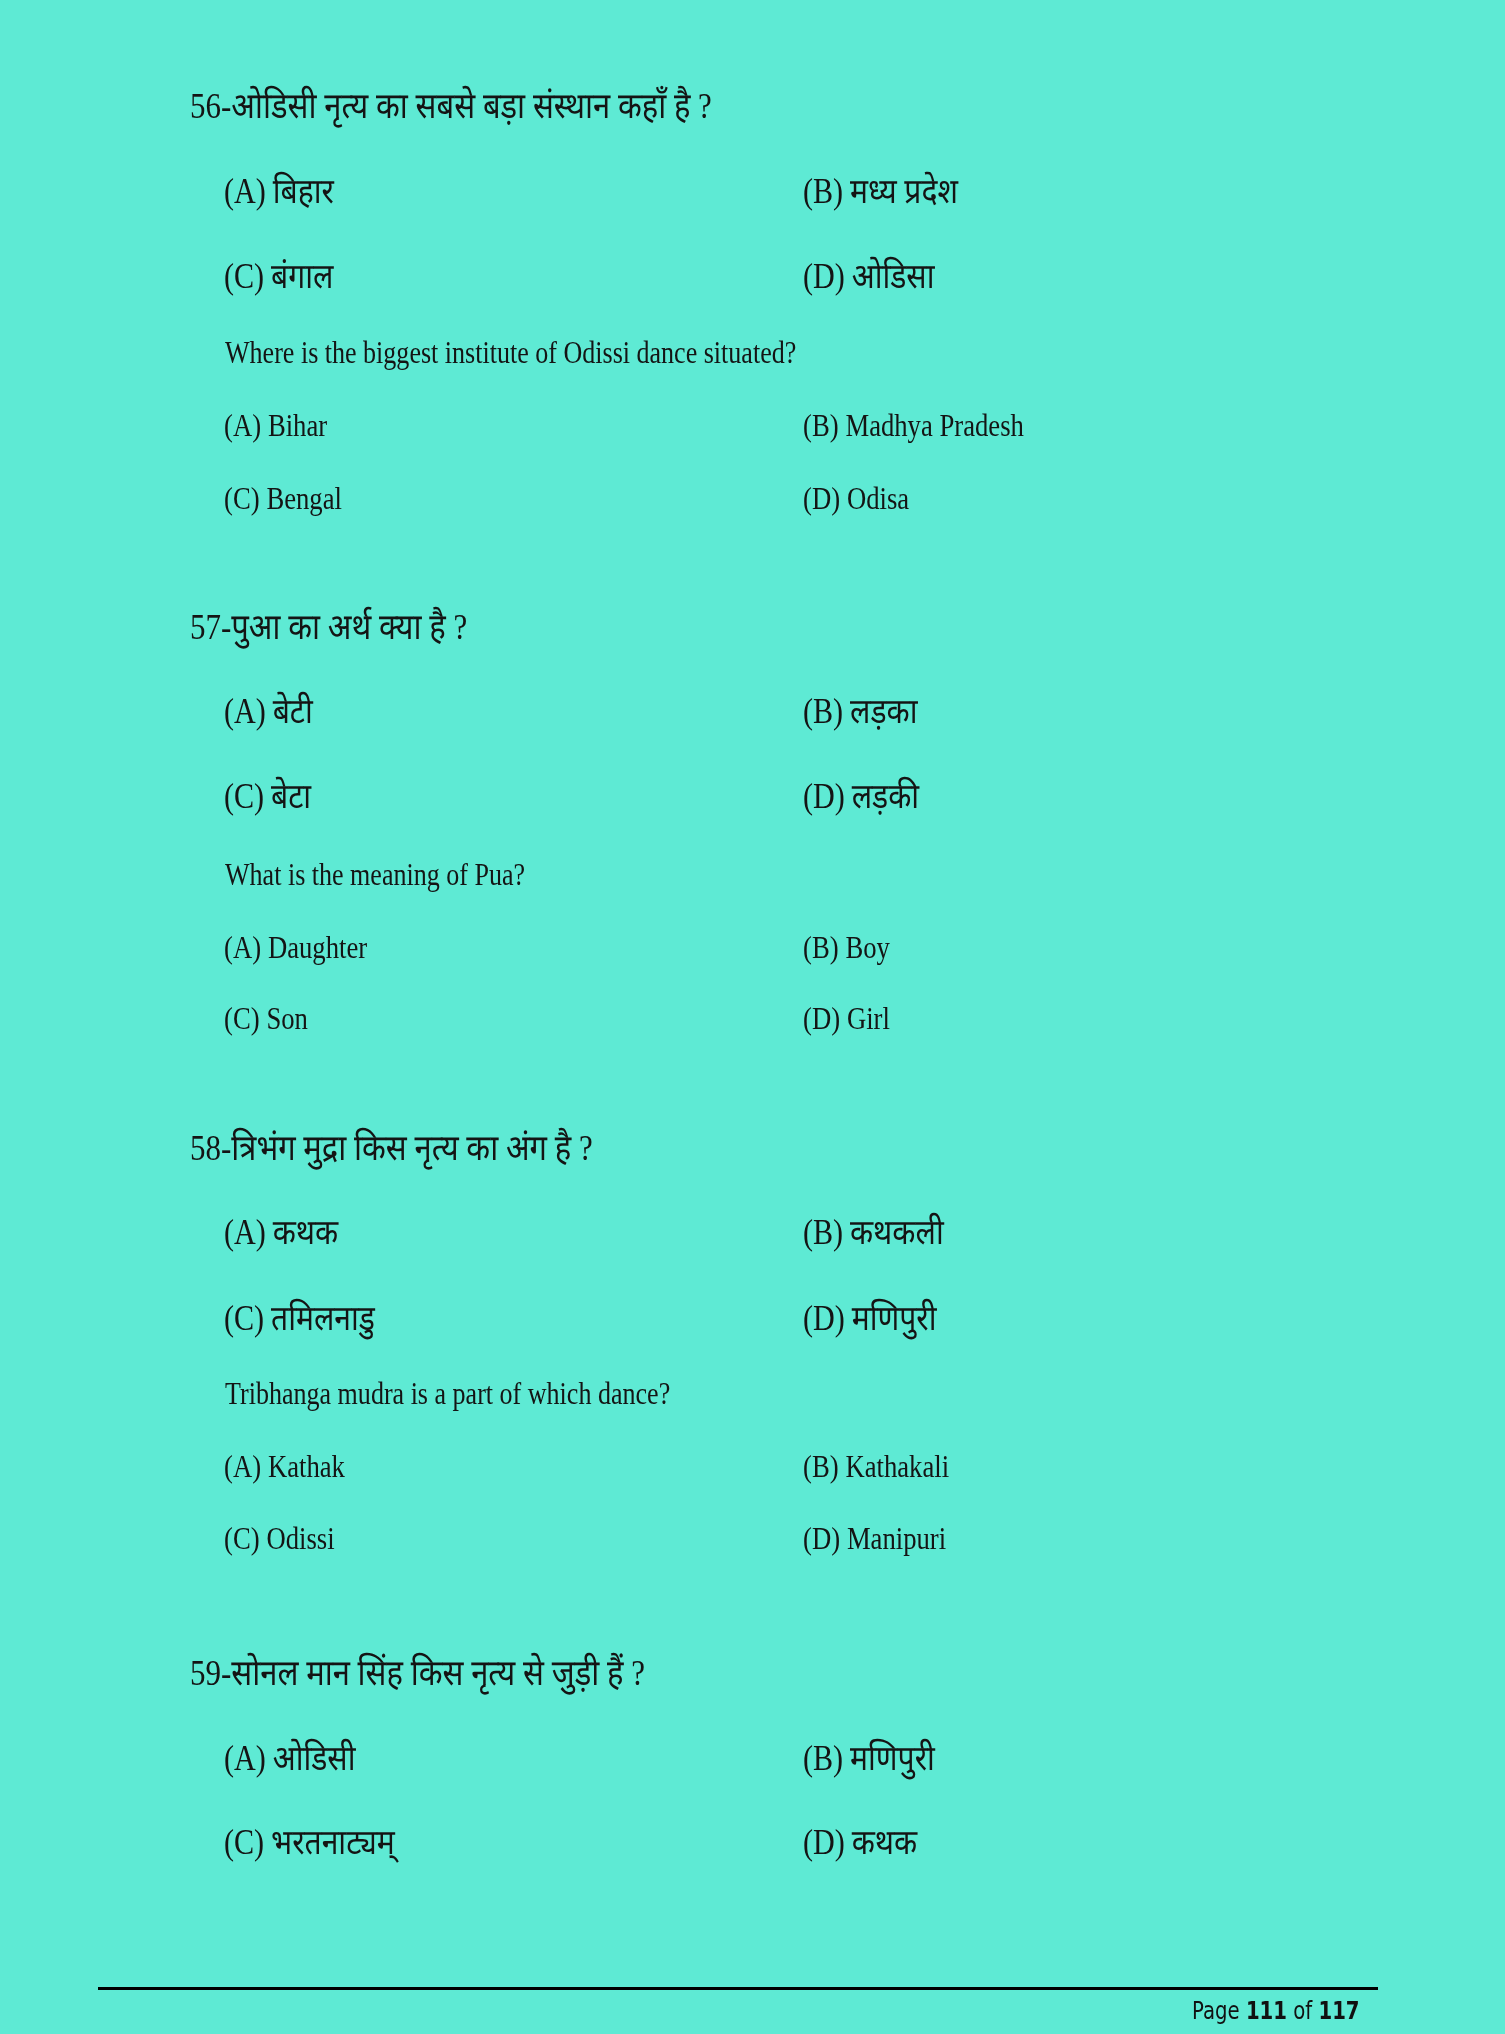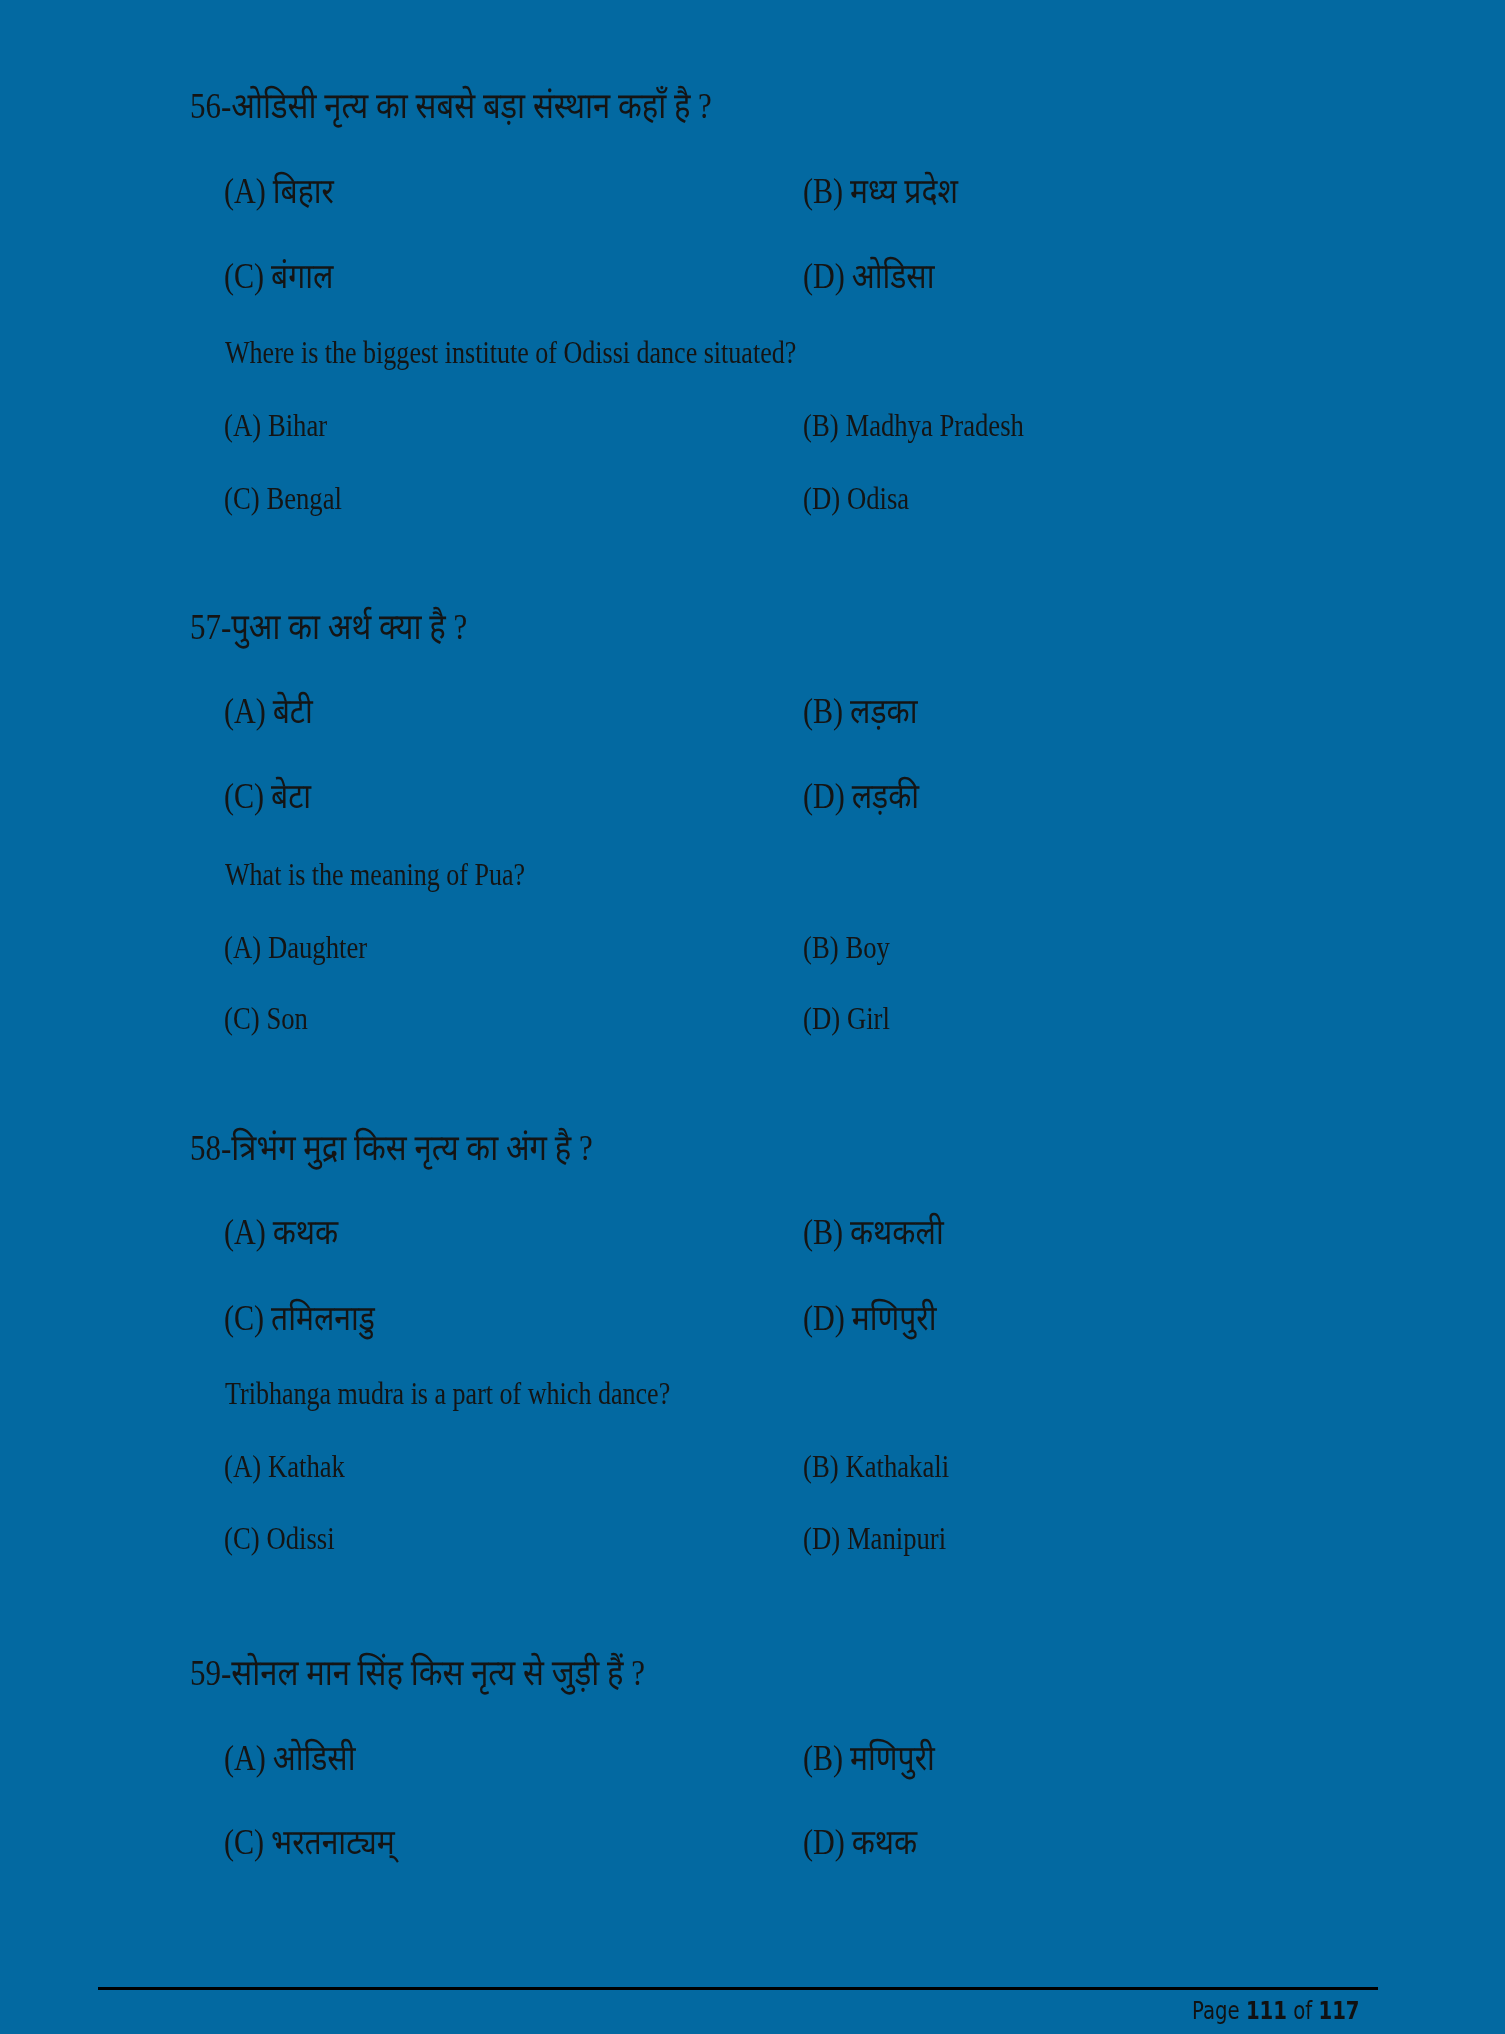--- a/index.html
+++ b/index.html
@@ -1,17 +1,17 @@
 <!DOCTYPE html>
 <html><head>
 <meta charset="utf-8">
 <style>
   html, body { margin: 0; padding: 0; background: #ffffff; }
   body { width: 1505px; height: 2034px; position: relative; overflow: hidden; color: #141414; }
-  .page { position: absolute; left: 0; top: 0; width: 1505px; height: 2034px; background: #0369a1; }
+  .page { position: absolute; left: 0; top: 0; width: 1505px; height: 2034px; background: #5eead4; }
   .line { position: absolute; white-space: nowrap; font-family: "Liberation Serif", "DejaVu Serif", serif; }
   .q-hi { font-size: 36px; left: 190px; transform: scaleX(0.86); transform-origin: left center; }
   .opt-hi { font-size: 35px; transform: scaleX(0.86); transform-origin: left center; }
   .q-en { font-size: 31px; left: 225px; transform: scaleX(0.84); transform-origin: left center; }
   .opt-en { font-size: 31px; transform: scaleX(0.86); transform-origin: left center; }
   .colA { left: 224px; }
   .colB { left: 803px; }
   .lbl { margin-right: 8px; }
   .footer-rule { position: absolute; left: 98px; top: 1987px; width: 1280px; height: 3px; background: #000; }
   .footer-page { position: absolute; left: 1192px; top: 1997px; font-family: "DejaVu Sans", "Liberation Sans", sans-serif; font-size: 24px; color: #111; transform: scaleX(0.82); transform-origin: left center; white-space: nowrap; }

